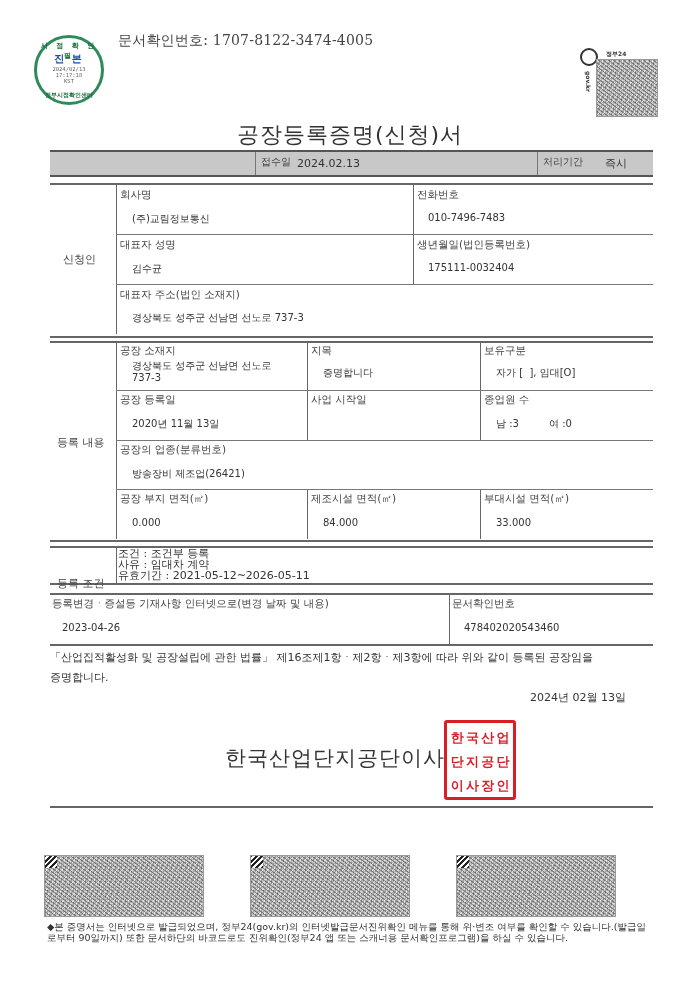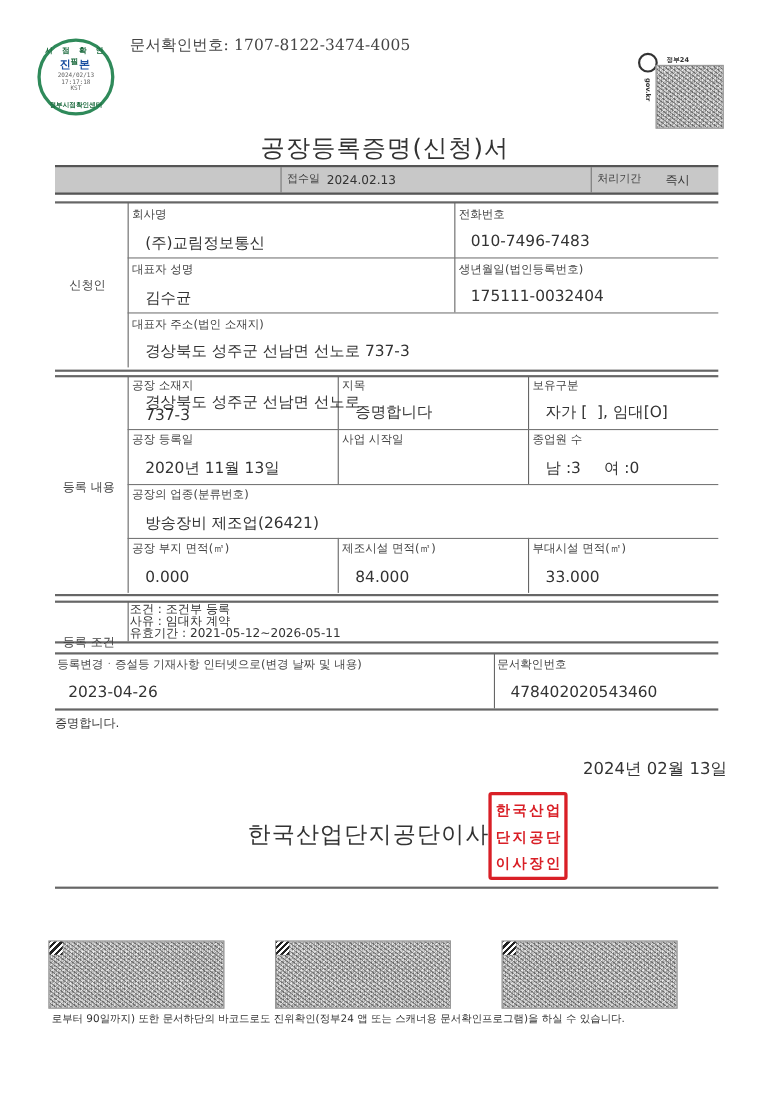--- a/index.html
+++ b/index.html
@@ -40,27 +40,27 @@
   .band .cell { position: absolute; top: 0; height: 23px; line-height: 23px; font-size: 11px; color: #333; }
   .band .lbl { font-size: 10px; color: #444; margin-right: 6px; position: relative; top: -2px; }
   .band .sep { position: absolute; top: 0; width: 1px; height: 23px; background: #777; }
 
   
   .hline { position: absolute; height: 2px; background: #666; }
   .hline.thin { height: 1px; background: #777; }
   .vline { position: absolute; width: 1px; background: #666; }
 
   .lbl-sm { position: absolute; font-size: 10.5px; color: #444; }
-  .val { position: absolute; font-size: 14px; color: #333; }
+  .val { position: absolute; font-size: 10px; color: #333; }
   .section-lbl { position: absolute; font-size: 11px; color: #444; }
 
   .cond { position: absolute; left: 118px; font-size: 11px; color: #333; line-height: 11px; }
 
   .statement { left: 50px; top: 648px; width: 605px; font-size: 11px; line-height: 20px; color: #333; }
-  .issue-date { left: 530px; top: 690px; font-size: 15px; color: #333; }
+  .issue-date { left: 530px; top: 690px; font-size: 11px; color: #333; }
 
   .issuer { left: 225px; top: 744px; font-size: 21px; color: #333; letter-spacing: 1px; }
   .red-seal { left: 444px; top: 720px; width: 72px; height: 80px; border: 3px solid #d91f26; border-radius: 3px; background: #fff; display: grid; grid-template-columns: repeat(4, 1fr); grid-template-rows: repeat(3, 1fr); padding: 3px; gap: 1px; }
   .red-seal span { color: #d91f26; font-size: 13px; font-weight: bold; text-align: center; line-height: 23px; font-family: "DejaVu Serif", serif; }
 
   .bottom-rule { left: 50px; top: 806px; width: 603px; height: 2px; background: #666; }
 
   .barcode { position: absolute; top: 855px; height: 62px; border: 1px solid #999; }
   .barcode .corner { position: absolute; left: 0; top: 0; width: 12px; height: 12px; background: repeating-linear-gradient(-45deg, #222 0 2px, #fff 2px 4px); }
 
@@ -178,20 +178,21 @@
 <div class="hline" style="left:50px; top:593px; width:603px;"></div>
 <div class="vline" style="left:449px; top:594px; height:50px;"></div>
 <div class="hline" style="left:50px; top:644px; width:603px;"></div>
 
 <div class="lbl-sm" style="left:52px; top:597px;">등록변경ㆍ증설등 기재사항 인터넷으로(변경 날짜 및 내용)</div>
 <div class="val" style="left:62px; top:622px;">2023-04-26</div>
 <div class="lbl-sm" style="left:452px; top:597px;">문서확인번호</div>
 <div class="val" style="left:464px; top:622px;">478402020543460</div>
 
 <div class="abs statement">
+  <div>「산업집적활성화 및 공장설립에 관한 법률」 제16조제1항ㆍ제2항ㆍ제3항에 따라 위와 같이 등록된 공장임을</div>
   <div>증명합니다.</div>
 </div>
 <div class="abs issue-date">2024년 02월 13일</div>
 
 <div class="abs issuer">한국산업단지공단이사장</div>
 <div class="abs red-seal">
   <span>한</span>
   <span>국</span>
   <span>산</span>
   <span>업</span>
@@ -211,14 +212,15 @@
     <div class="corner"></div>
   </div>
 <div class="barcode noise" style="left:250px; width:160px;">
     <div class="corner"></div>
   </div>
 <div class="barcode noise" style="left:456px; width:160px;">
     <div class="corner"></div>
   </div>
 
 <div class="abs footer-note">
+  <div>◆본 증명서는 인터넷으로 발급되었으며, 정부24(gov.kr)의 인터넷발급문서진위확인 메뉴를 통해 위·변조 여부를 확인할 수 있습니다.(발급일</div>
   <div>로부터 90일까지) 또한 문서하단의 바코드로도 진위확인(정부24 앱 또는 스캐너용 문서확인프로그램)을 하실 수 있습니다.</div>
 </div>
 
 </body></html>

